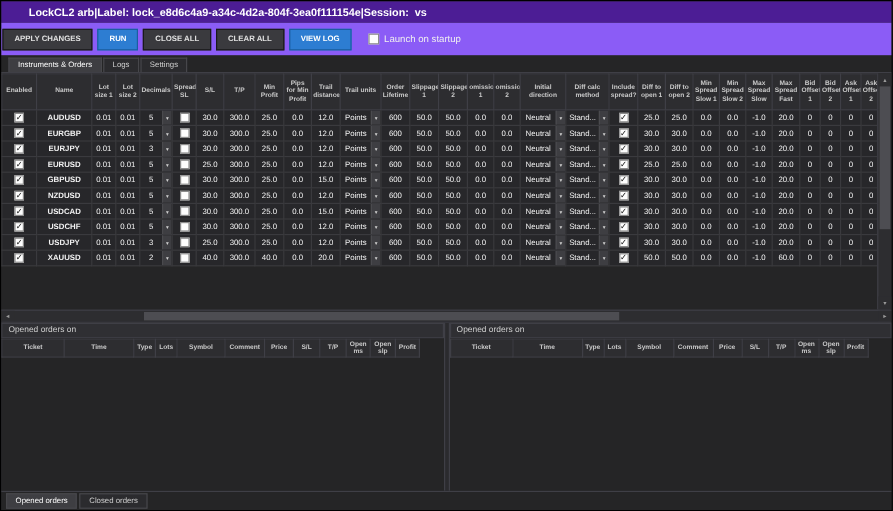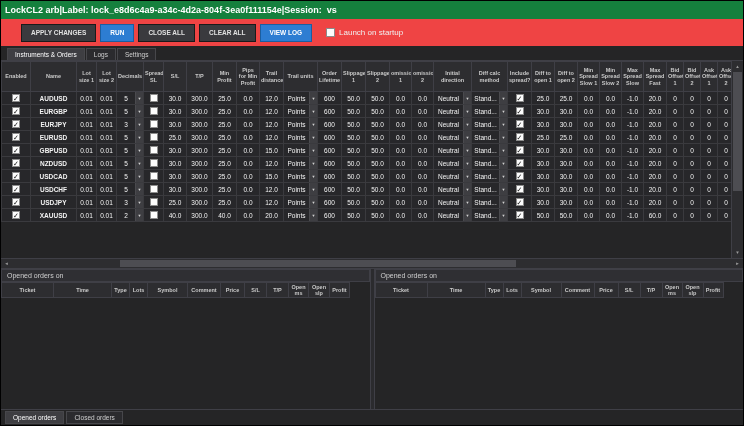--- a/index.html
+++ b/index.html
@@ -1,24 +1,24 @@
 <!DOCTYPE html>
 <html style="--accent: #2d7dd2;"><head>
 <meta charset="utf-8">
 <style>
   * { margin:0; padding:0; box-sizing:border-box; }
   html,body { width:744px; height:426px; overflow:hidden; background:#1e1e1e;
               font-family:"Liberation Sans", sans-serif; }
   .window { width:744px; height:426px; display:flex; flex-direction:column;
             background:#252526; color:#e8e8e8; border:1px solid #000; overflow:hidden; }
 
-  .titlebar { flex:0 0 18px; background:#15803d; color:#fff; font-size:9px; font-weight:bold;
-              display:flex; align-items:center; padding:0 4px; white-space:pre; }
-
-  .toolbar { flex:0 0 27px; display:flex; align-items:center; padding:0 20px; background:#ef4444; }
+  .titlebar { flex:0 0 18px; background:#4c1d95; color:#fff; font-size:9px; font-weight:bold;
+              display:flex; align-items:center; padding:0 23px; white-space:pre; }
+
+  .toolbar { flex:0 0 27px; display:flex; align-items:center; padding:0 1px; background:#8b5cf6; }
   .toolbar-buttons { display:flex; align-items:center; gap:4px; }
   .btn { height:18px; padding:0 9px; background:#3a3a3e; border:1px solid #1a1a1b; color:#e0e0e0;
          font-size:6.5px; font-weight:bold; font-family:inherit; cursor:pointer; }
   .btn.primary { background:var(--accent,#2d7dd2); border-color:#1b5ea0; color:#fff; }
   .launch { display:flex; align-items:center; gap:4px; margin-left:14px; font-size:8px; color:#f0f0f0; }
 
   .cb { width:9px; height:9px; background:#fdfdfd; border:1px solid #8c8c8c; display:inline-flex;
         align-items:center; justify-content:center; font-size:8px; line-height:1; color:#111;
         vertical-align:middle; }
   .cb.small { width:8px; height:8px; font-size:7px; }

